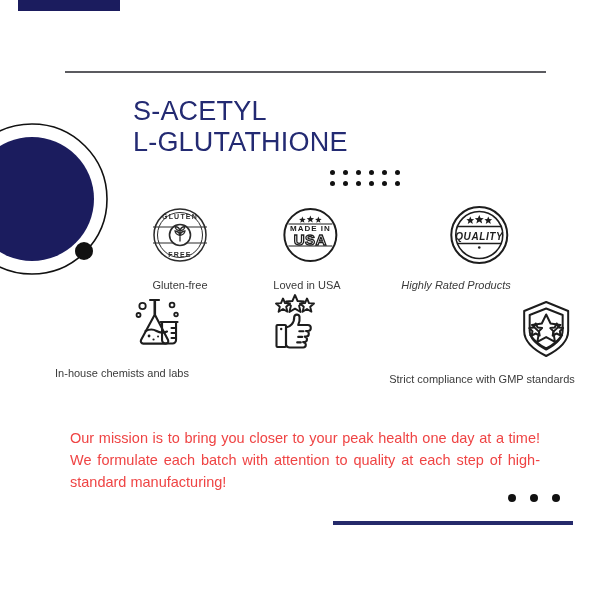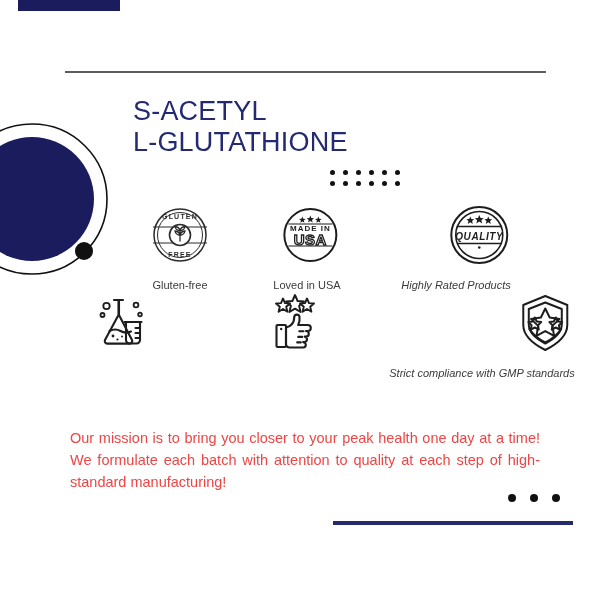--- a/index.html
+++ b/index.html
@@ -109,21 +109,21 @@
     line-height: 14px;
   }
 
   
   .f-gluten  { left: 180px; top: 0; }
   .f-usa     { left: 307px; top: 0; }
   .f-quality { left: 456px; top: 0; font-style: italic; }
   
   .f-labs    { left: 122px; top: 0; }
   .f-loved   { left: 295px; top: 0; }
-  .f-gmp     { left: 482px; top: 0; font-style: italic; }
+  .f-gmp     { left: 482px; top: 6px; }
 
   
   .mission {
     position: absolute;
     left: 70px;
     top: 412px;
     width: 470px;
     font-size: 14.5px;
     line-height: 22px;
     color: #ef4444;
@@ -265,20 +265,21 @@
             <circle cx="31" cy="43.5" r="1"></circle>
           </g>
           <g fill="none" stroke="#1d1d1d" stroke-width="1.8">
             <circle cx="15.5" cy="13" r="3.2"></circle>
             <circle cx="11.5" cy="22" r="2"></circle>
             <circle cx="45" cy="12" r="2.4"></circle>
             <circle cx="49" cy="21.5" r="1.8"></circle>
           </g>
         </svg>
       </div>
+      <div class="cap">In-house chemists and labs</div>
     </div>
 
     <div class="feat f-loved">
       <div class="glyph">
         <svg width="62" height="60" viewBox="0 0 62 60">
           <g fill="none" stroke="#1d1d1d" stroke-width="1.9" stroke-linejoin="round">
             <path d="M19 5.5 l2 4.6 5 0.4 -3.8 3.3 1.2 4.9 -4.4 -2.7 -4.4 2.7 1.2 -4.9 -3.8 -3.3 5 -0.4 z"></path>
             <path d="M31 2 l2.6 6 6.4 0.5 -4.9 4.2 1.5 6.3 -5.6 -3.4 -5.6 3.4 1.5 -6.3 -4.9 -4.2 6.4 -0.5 z"></path>
             <path d="M43 5.5 l2 4.6 5 0.4 -3.8 3.3 1.2 4.9 -4.4 -2.7 -4.4 2.7 1.2 -4.9 -3.8 -3.3 5 -0.4 z"></path>
           </g>

